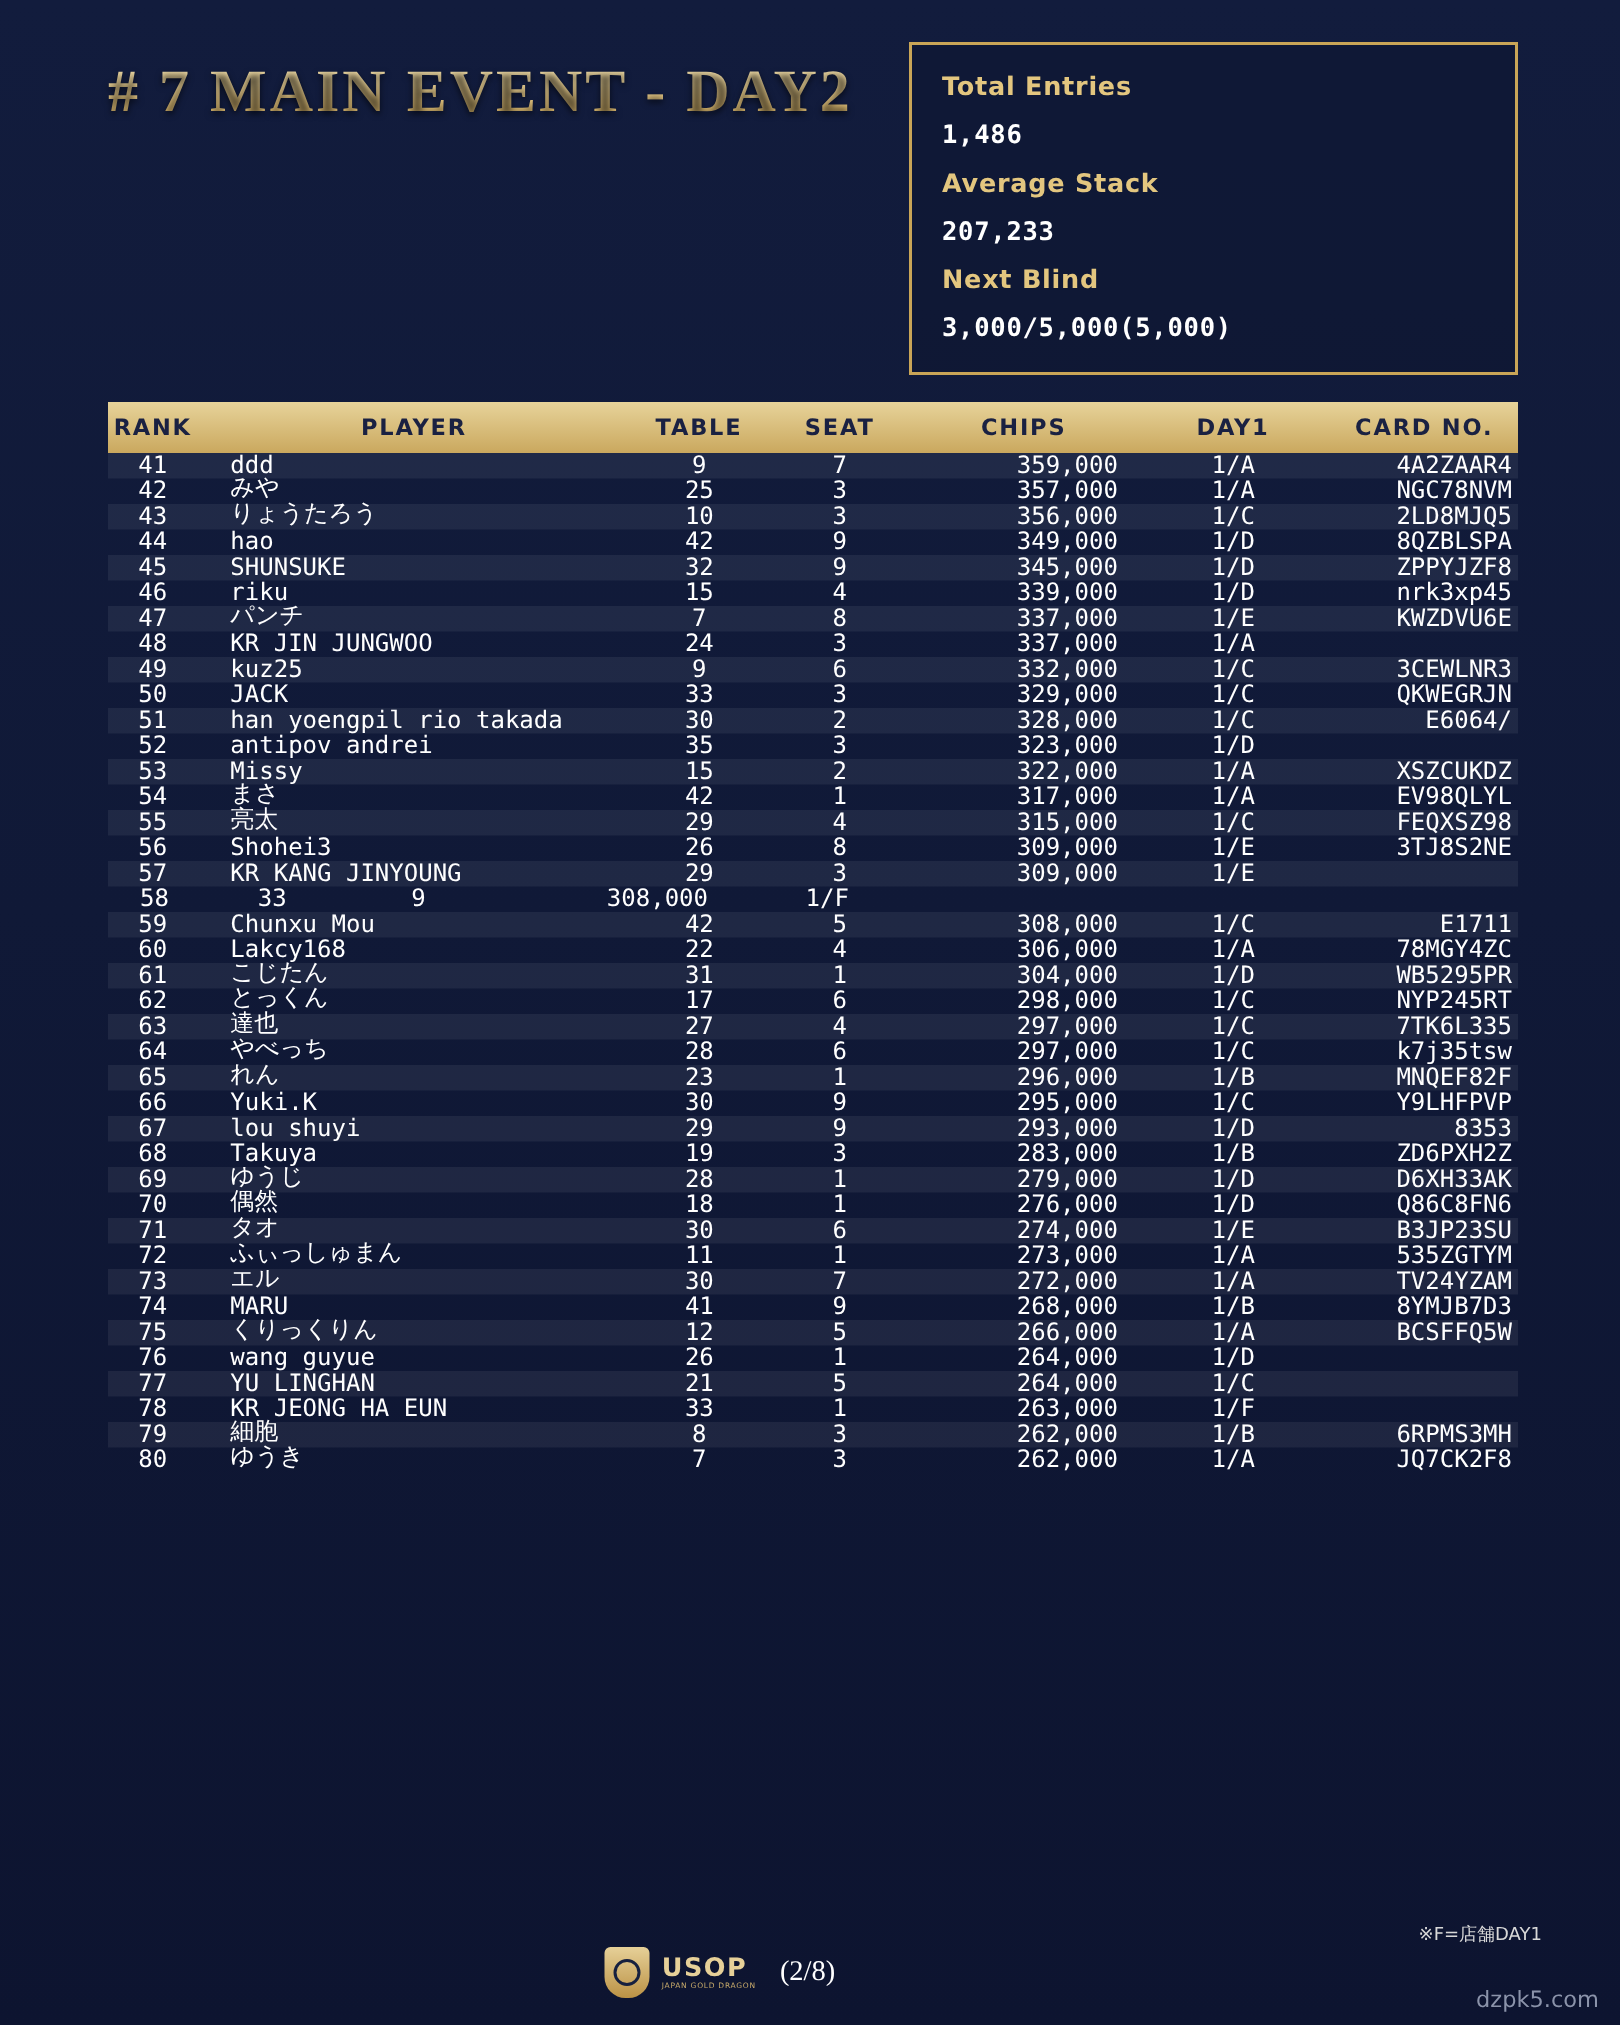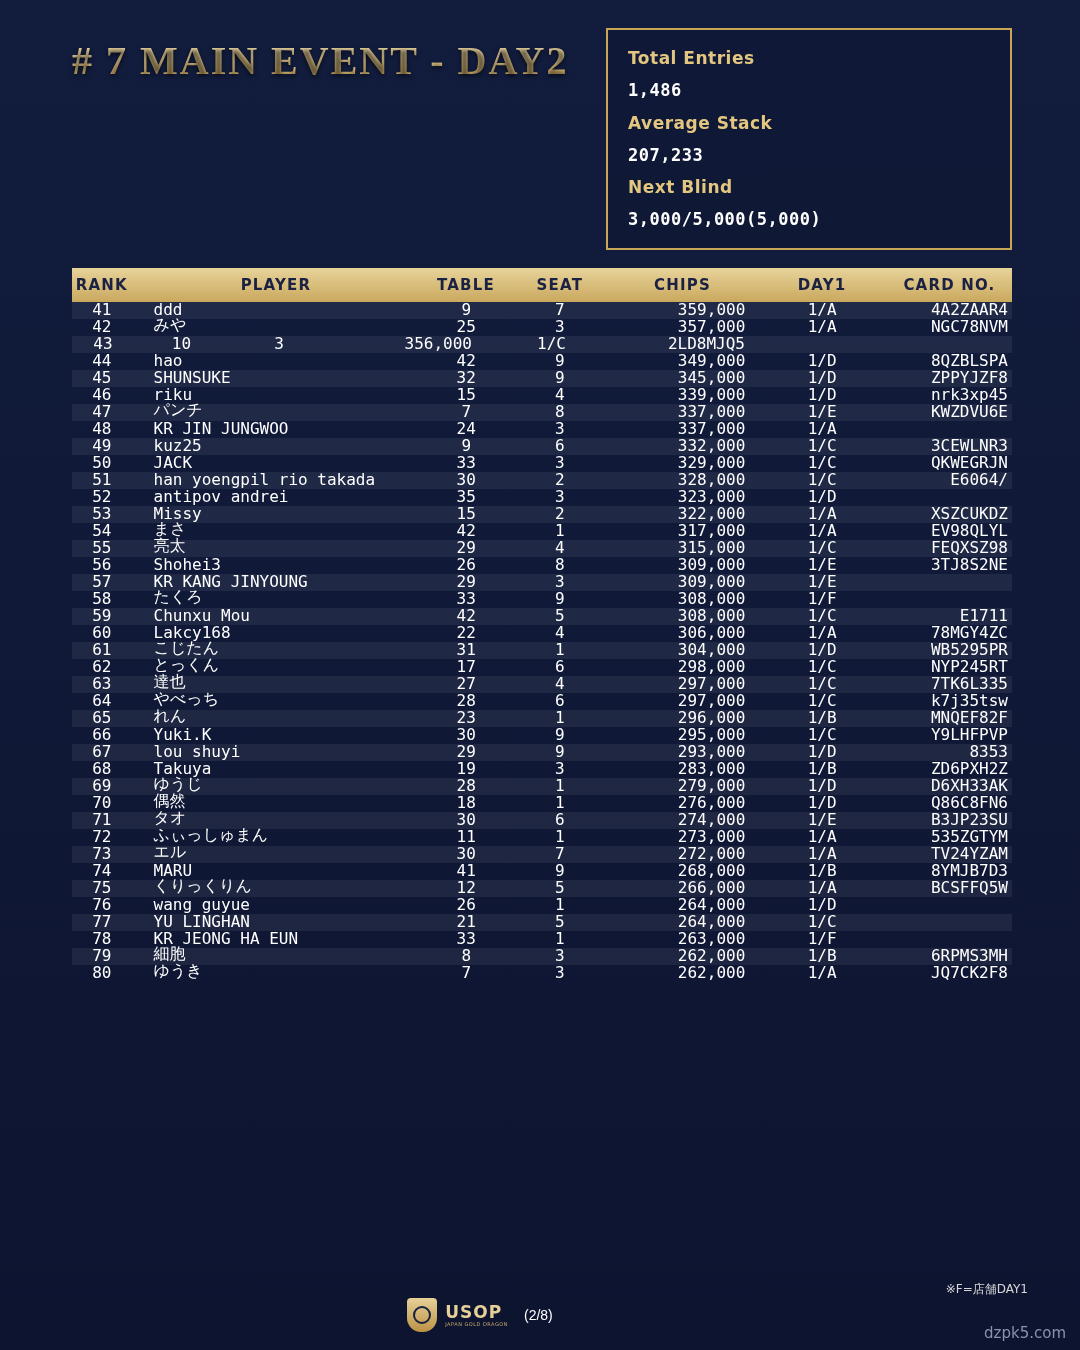--- a/index.html
+++ b/index.html
@@ -168,23 +168,23 @@
     letter-spacing: 1px;
   }
   .logo-sub {
     color: #c8ab6b;
     font-size: 5px;
     letter-spacing: 0.5px;
     font-family: "DejaVu Sans", sans-serif;
   }
   .page-num {
     color: #ffffff;
-    font-size: 14px;
+    font-size: 19px;
     margin-left: 16px;
-    font-family: Liberation Sans, sans-serif;
+    font-family: Liberation Serif, serif;
   }
   .note {
     position: absolute;
     right: 52px;
     bottom: 52px;
     color: #d8d8d8;
     font-size: 12px;
     font-family: "DejaVu Sans", sans-serif;
   }
   .watermark {
@@ -246,20 +246,21 @@
           <div class="c-rank">42</div>
           <div class="c-player">みや</div>
           <div class="c-table">25</div>
           <div class="c-seat">3</div>
           <div class="c-chips">357,000</div>
           <div class="c-day">1/A</div>
           <div class="c-card">NGC78NVM</div>
         </div>
         <div class="row alt">
           <div class="c-rank">43</div>
+          <div class="c-player">りょうたろう</div>
           <div class="c-table">10</div>
           <div class="c-seat">3</div>
           <div class="c-chips">356,000</div>
           <div class="c-day">1/C</div>
           <div class="c-card">2LD8MJQ5</div>
         </div>
         <div class="row">
           <div class="c-rank">44</div>
           <div class="c-player">hao</div>
           <div class="c-table">42</div>
@@ -380,21 +381,20 @@
           <div class="c-rank">57</div>
           <div class="c-player">KR KANG JINYOUNG</div>
           <div class="c-table">29</div>
           <div class="c-seat">3</div>
           <div class="c-chips">309,000</div>
           <div class="c-day">1/E</div>
           <div class="c-card"></div>
         </div>
         <div class="row">
           <div class="c-rank">58</div>
-          <div class="c-player">たくろ</div>
           <div class="c-table">33</div>
           <div class="c-seat">9</div>
           <div class="c-chips">308,000</div>
           <div class="c-day">1/F</div>
           <div class="c-card"></div>
         </div>
         <div class="row alt">
           <div class="c-rank">59</div>
           <div class="c-player">Chunxu Mou</div>
           <div class="c-table">42</div>

